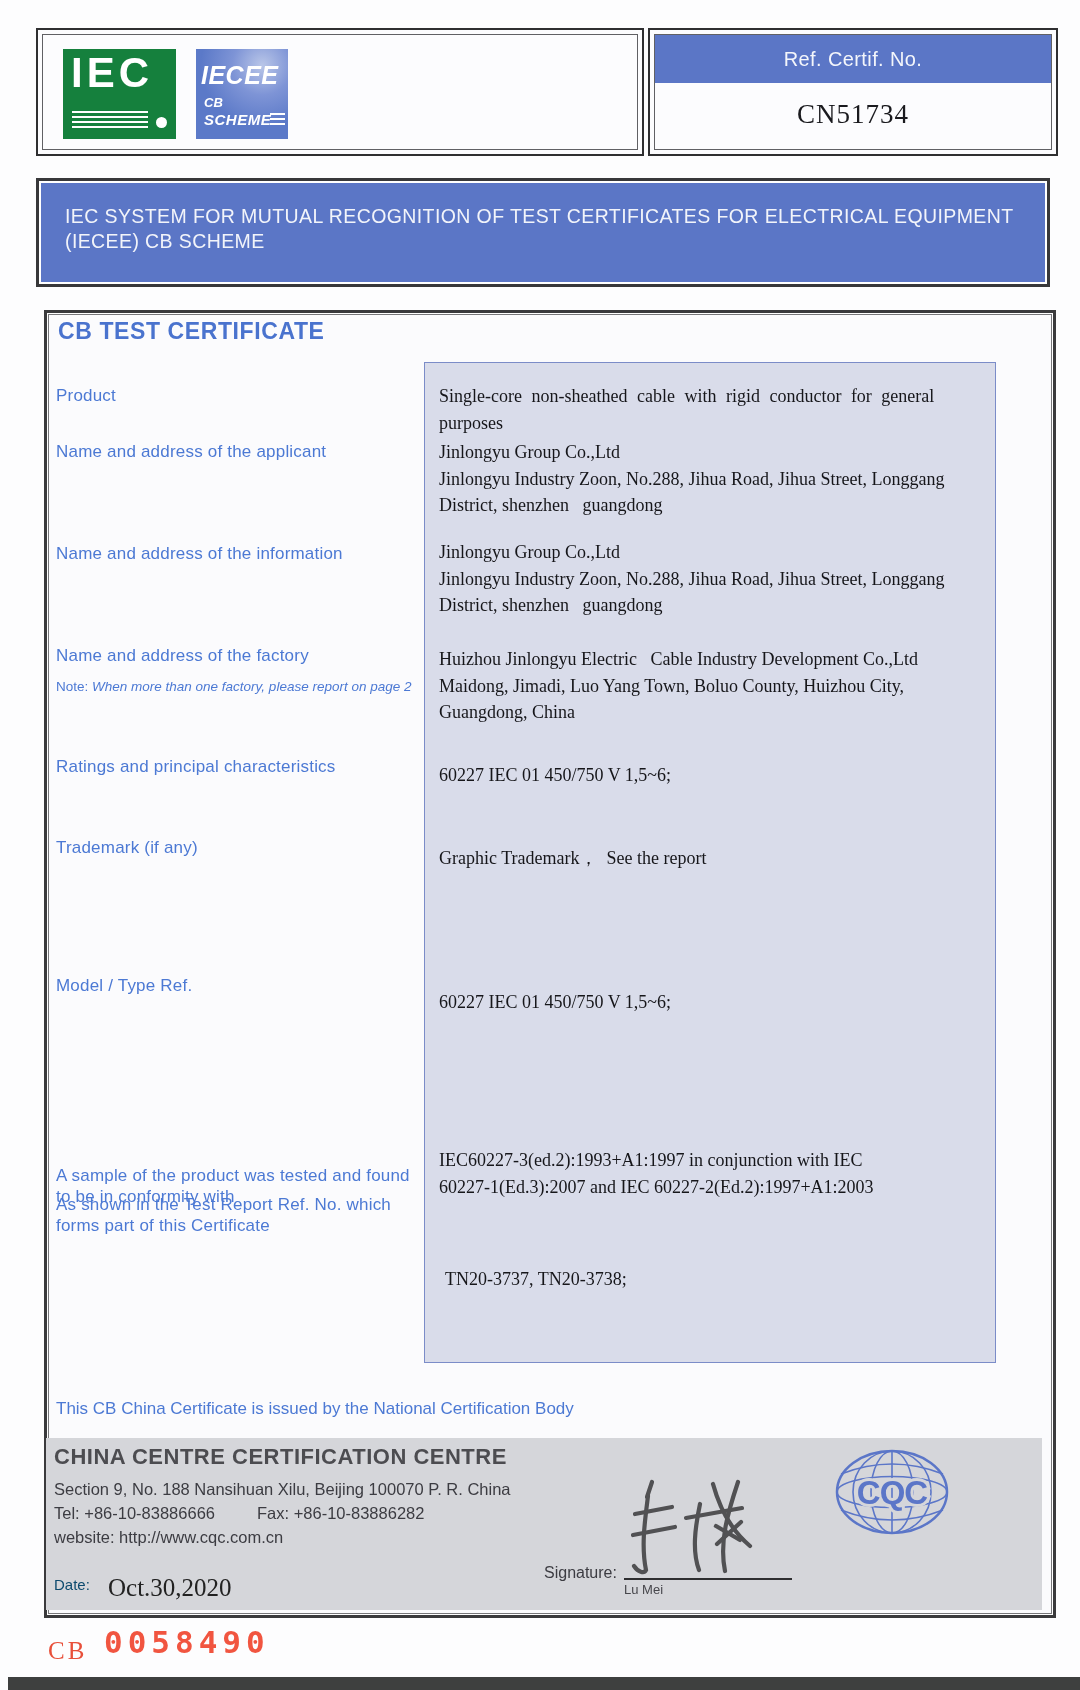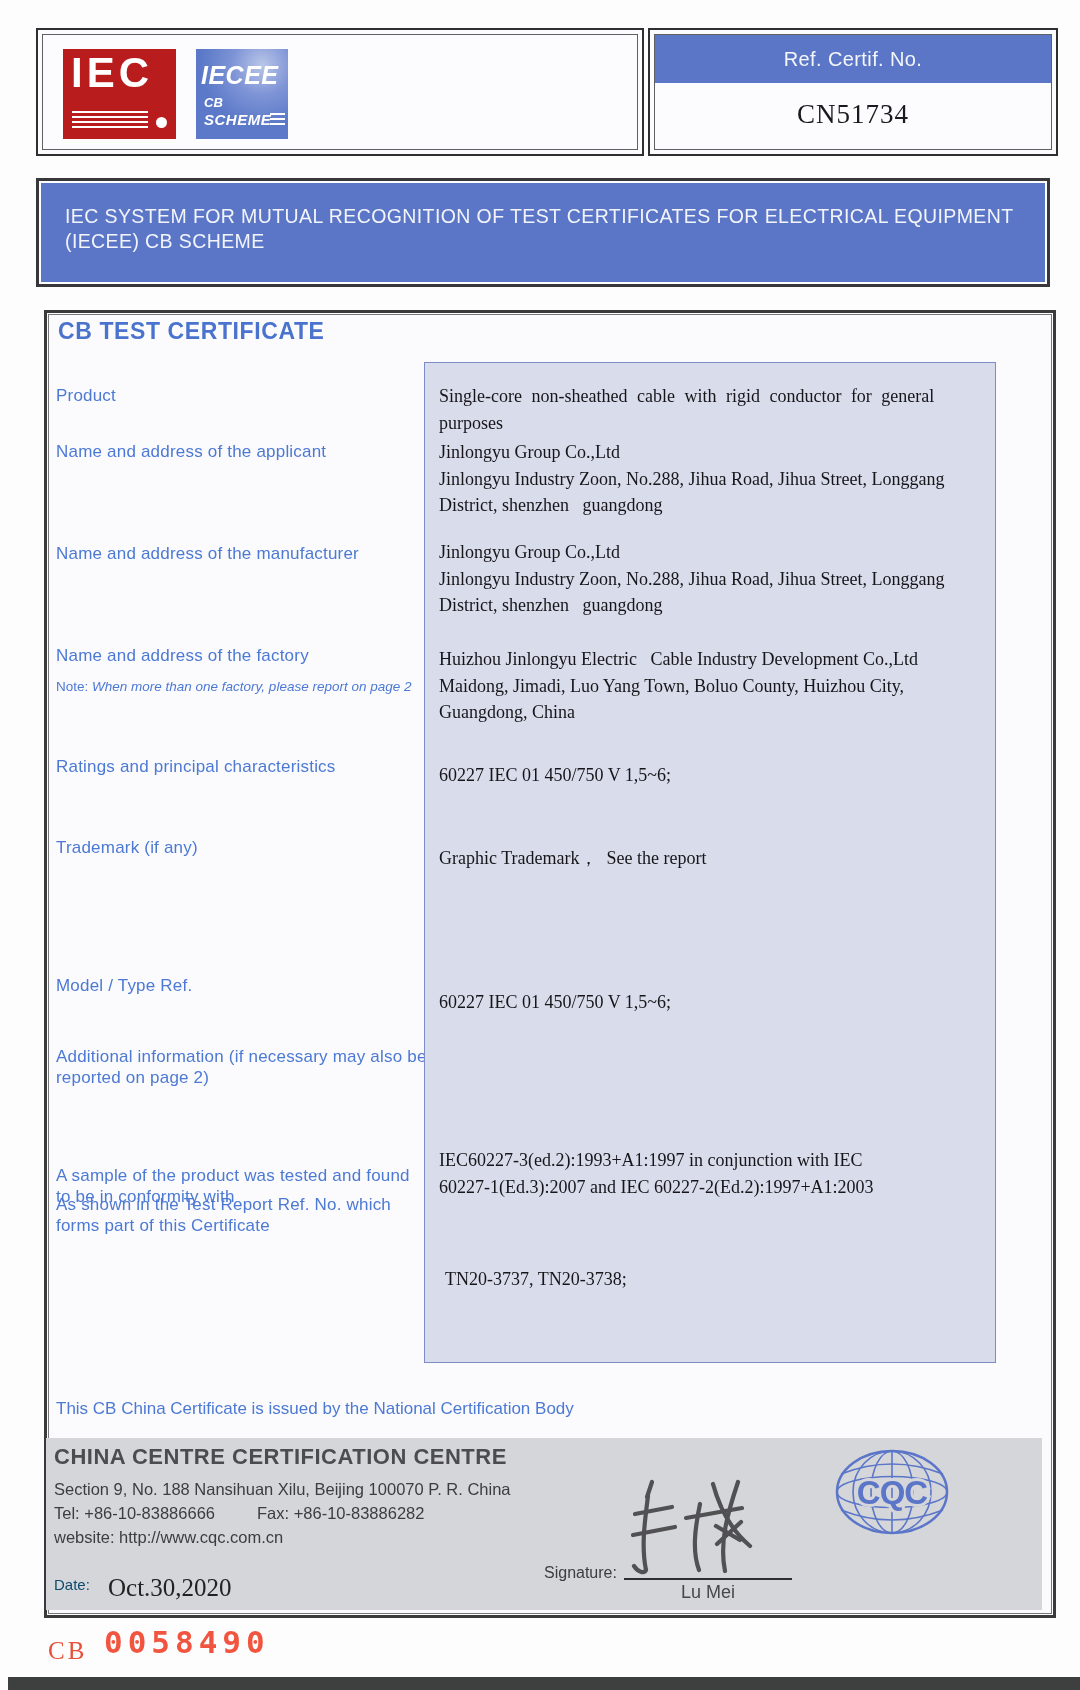--- a/index.html
+++ b/index.html
@@ -5,21 +5,21 @@
   html,body{margin:0;padding:0;background:#ffffff;}
   .page{position:relative;width:1080px;height:1690px;background:#fdfdfe;overflow:hidden;
         font-family:"Liberation Sans",sans-serif;}
 
   
   .dblbox{position:absolute;border:2px solid #2f2f31;background:#fcfcfe;}
   .dblbox .inner{position:absolute;inset:4px;border:1px solid #606064;overflow:hidden;}
   .logo-box{left:36px;top:28px;width:604px;height:124px;}
   .ref-box{left:648px;top:28px;width:406px;height:124px;}
 
-  .iec-tile{position:absolute;left:20px;top:14px;width:113px;height:90px;background:#b91c1c;color:#fff;}
+  .iec-tile{position:absolute;left:20px;top:14px;width:113px;height:90px;background:#15803d;color:#fff;}
   .iec-word{position:absolute;left:8px;top:0px;font-size:42px;font-weight:bold;letter-spacing:4px;}
   .iec-lines{position:absolute;left:9px;bottom:11px;width:76px;}
   .iec-lines div{height:2px;background:#fff;margin-top:3px;}
   .iec-dot{position:absolute;right:9px;bottom:11px;width:11px;height:11px;border-radius:50%;background:#fff;}
 
   .iecee-tile{position:absolute;left:153px;top:14px;width:92px;height:90px;color:#fff;
       background:radial-gradient(circle at 72% 18%, #b9c6e8 0%, #7e94d6 30%, #5b79c8 62%);}
   .iecee-word{position:absolute;left:5px;top:12px;font-size:25px;font-weight:bold;font-style:italic;letter-spacing:.5px;}
   .iecee-cb{position:absolute;left:8px;top:46px;font-size:13px;font-weight:bold;font-style:italic;}
   .iecee-scheme{position:absolute;left:8px;top:62px;font-size:15px;font-weight:bold;font-style:italic;letter-spacing:.5px;}
@@ -56,21 +56,21 @@
   
   .footer-band{position:absolute;left:46px;top:1438px;width:996px;height:172px;background:#d5d6da;}
   .ncb-name{position:absolute;left:8px;top:6px;font-size:22px;font-weight:bold;color:#4c4c50;letter-spacing:.5px;}
   .f-line{position:absolute;left:8px;font-size:16.5px;color:#3c3c42;}
   .f-addr{top:42px;} .f-tel{top:66px;} .f-web{top:90px;}
   .f-fax{margin-left:42px;}
   .date-label{position:absolute;left:8px;top:138px;font-size:15px;color:#0c4a6e;}
   .date-value{position:absolute;left:62px;top:136px;font-family:"Liberation Serif",serif;font-size:25px;color:#222;}
   .sig-label{position:absolute;left:498px;top:126px;font-size:16px;color:#3c3c42;}
   .sig-line{position:absolute;left:578px;top:140px;width:168px;border-top:2px solid #2e2e30;}
-  .sig-name{position:absolute;left:578px;top:144px;width:168px;text-align:center;font-size:18px;color:#47474c;}
+  .sig-name{position:absolute;left:578px;top:144px;width:168px;text-align:left;font-size:13px;color:#47474c;}
   .sig-hand{position:absolute;left:582px;top:34px;}
   .cqc-logo{position:absolute;left:788px;top:10px;}
 
   
   .stamp-prefix{position:absolute;left:48px;top:1637px;font-family:"Liberation Serif",serif;font-size:25px;
                 color:#e8503a;letter-spacing:3px;}
   .stamp-number{position:absolute;left:104px;top:1624px;font-family:"DejaVu Sans Mono",monospace;font-weight:bold;
                 font-size:31px;color:#f15540;letter-spacing:5px;}
   .bottom-bar{position:absolute;left:8px;top:1677px;width:1072px;height:13px;background:#3e403f;}
 </style>
@@ -117,28 +117,26 @@
       <div>(IECEE) CB SCHEME</div>
     </div>
   </div>
 
   <div class="main-box"></div>
 
   <div class="cert-title">CB TEST CERTIFICATE</div>
 
   <div class="lbl" style="top:385px">Product</div>
   <div class="lbl" style="top:441px">Name and address of the applicant</div>
-  <div class="lbl" style="top:543px">Name and address of the manufacturer</div>
+  <div class="lbl" style="top:543px">Name and address of the information</div>
   <div class="lbl" style="top:645px">Name and address of the factory</div>
   <div class="note" style="top:679px"><span>Note: </span><i>When more than one factory, please report on page 2</i></div>
   <div class="lbl" style="top:756px">Ratings and principal characteristics</div>
   <div class="lbl" style="top:837px">Trademark (if any)</div>
   <div class="lbl" style="top:975px">Model / Type Ref.</div>
-  <div class="lbl" style="top:1046px">Additional information (if necessary may also be
-reported on page 2)</div>
   <div class="lbl" style="top:1165px">A sample of the product was tested and found
 to be in conformity with</div>
   <div class="lbl" style="top:1194px">As shown in the Test Report Ref. No. which
 forms part of this Certificate</div>
 
   <div class="value-panel">
     <div class="val val-justify" style="top:20px">Single-core non-sheathed cable with rigid conductor for general
 purposes</div>
     <div class="val" style="top:76px">Jinlongyu Group Co.,Ltd
 Jinlongyu Industry Zoon, No.288, Jihua Road, Jihua Street, Longgang

